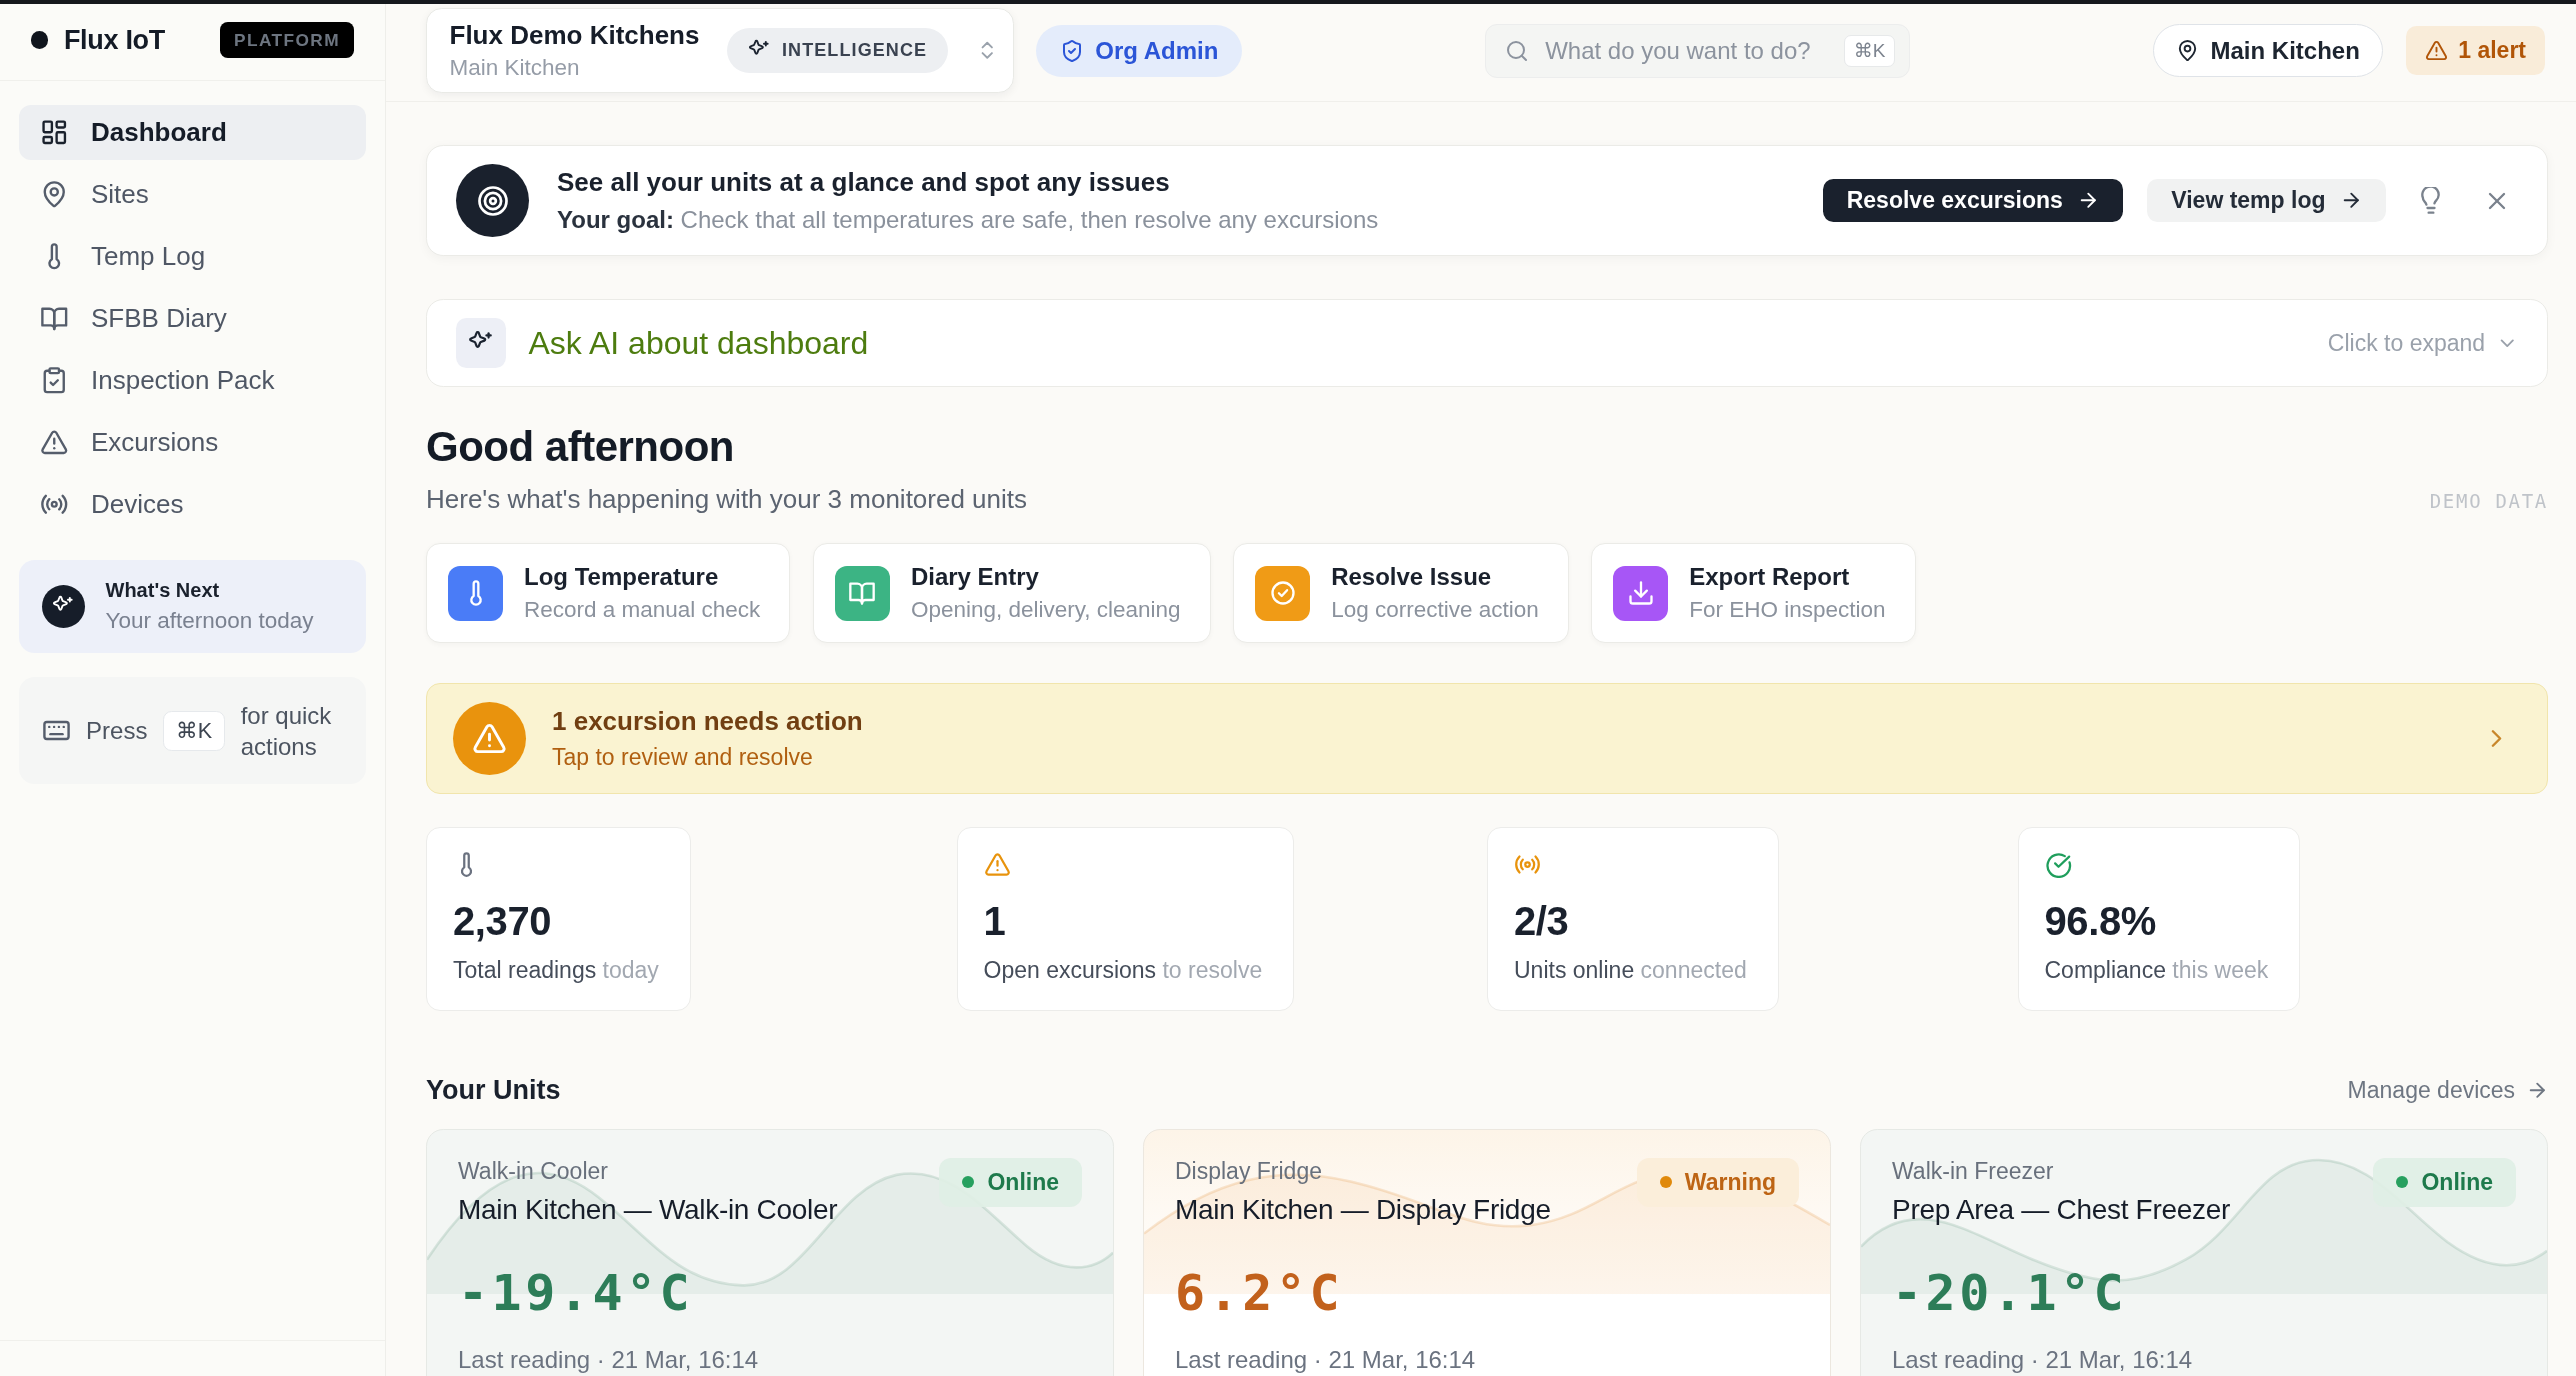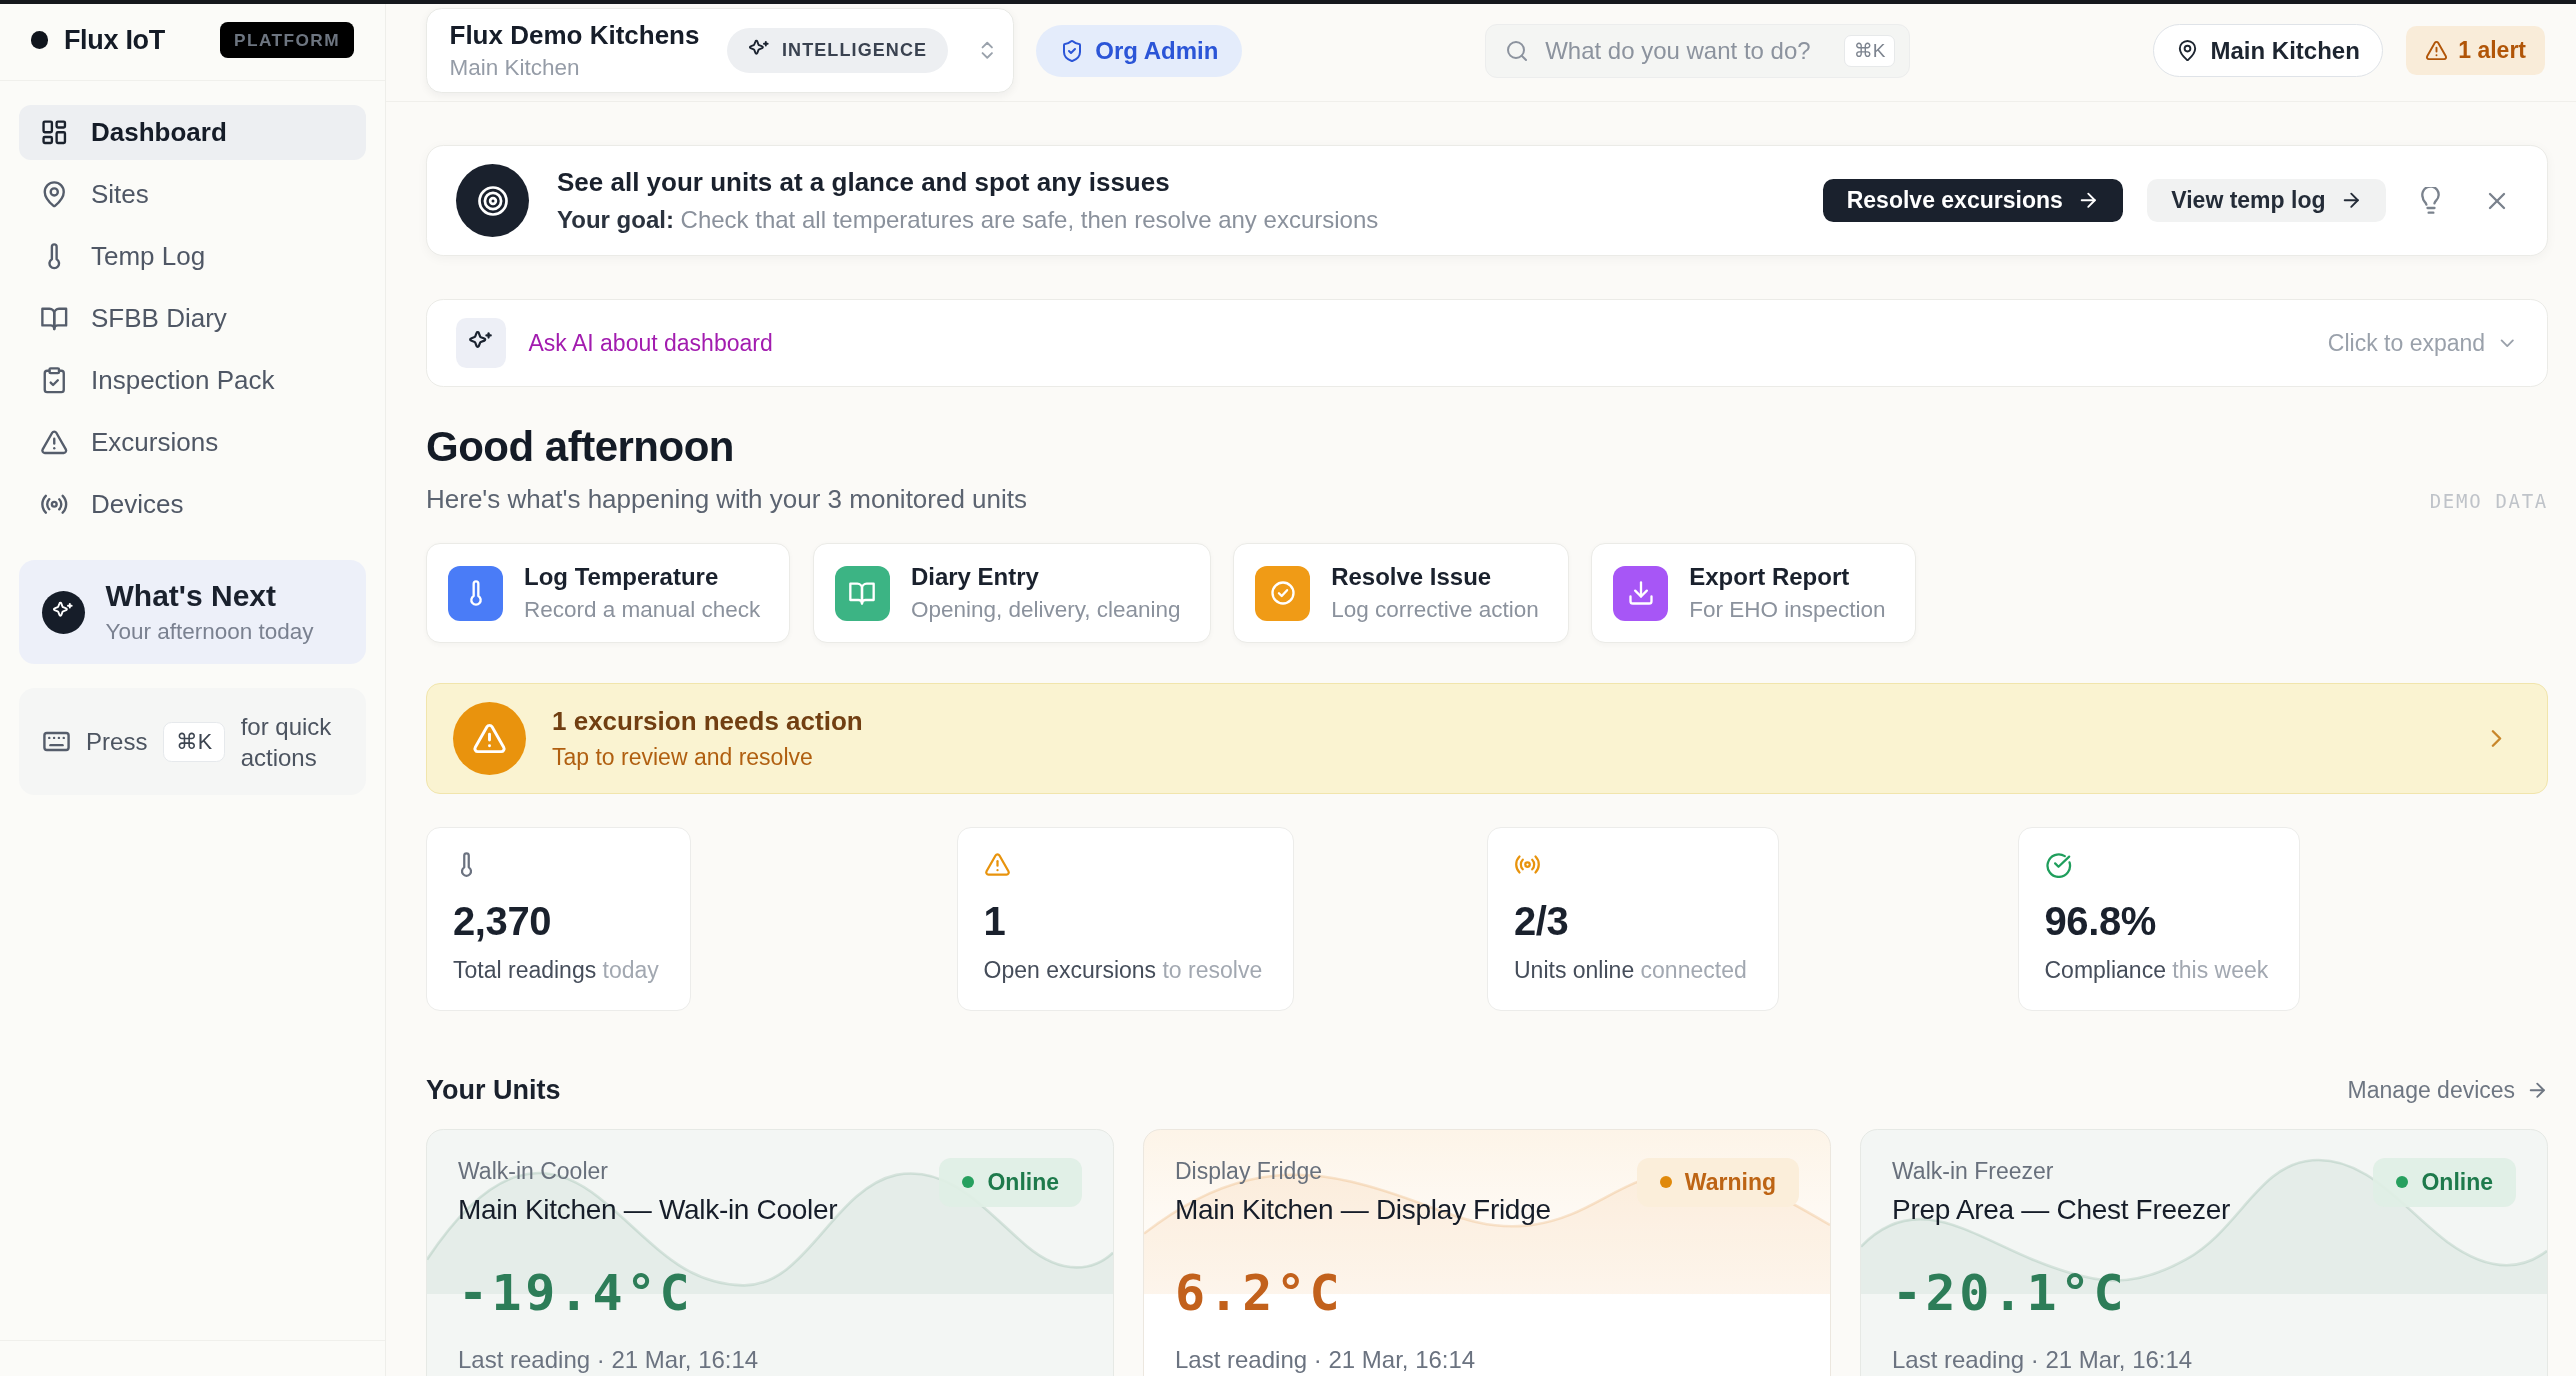--- a/index.html
+++ b/index.html
@@ -23,21 +23,21 @@
 
   .nav { padding:24px 19px 0; display:flex; flex-direction:column; gap:7px; }
   .nav-item { display:flex; align-items:center; gap:22.5px; height:55px; padding:0 21px; border-radius:12px; font-size:26px; color:#4f5765; cursor:pointer; }
   .nav-item svg { width:28.5px; height:28.5px; color:#555d6b; }
   .nav-item.active { background:#edeff2; color:#151c28; font-weight:700; }
   .nav-item.active svg { color:#1a212d; }
 
   .whats-next { margin:28px 19px 0; background:#edf0f9; border-radius:15.6px; padding:19px 22.5px; display:flex; gap:21px; align-items:center; cursor:pointer; }
   .wn-icon { width:43px; height:43px; min-width:43px; border-radius:50%; background:#161d29; color:#fff; display:flex; align-items:center; justify-content:center; }
   .wn-icon svg { width:22.5px; height:22.5px; }
-  .wn-title { font-size:30px; font-weight:700; color:#1a212d; }
+  .wn-title { font-size:20px; font-weight:700; color:#1a212d; }
   .wn-sub { font-size:22.5px; color:#7a8190; margin-top:6px; }
 
   .kbd-card { margin:24px 19px 0; background:#f5f6f5; border-radius:15.6px; padding:22.5px 22.5px; display:flex; gap:15.6px; align-items:center; color:#4c5460; font-size:24px; }
   .kbd-card svg { width:29px; height:29px; min-width:29px; color:#555d6b; }
   .kbd-chip { background:#fff; border:1.7px solid #e6e9ec; border-radius:8.6px; padding:6px 12px; font-size:21.6px; color:#3c4450; white-space:nowrap; }
   .kbd-suffix { line-height:1.3; }
 
   .sb-footer { margin-top:auto; border-top:1.7px solid #f0f0ec; height:36px; }
 
   
@@ -79,21 +79,21 @@
   .btn svg { width:22.5px; height:22.5px; }
   .btn-dark { background:#1a212d; color:#fff; }
   .btn-light { background:#f1f2f2; color:#242c38; }
   .icon-btn { background:none; border:none; color:#7a828d; cursor:pointer; padding:7px; }
   .icon-btn svg { width:28px; height:28px; }
 
   
   .ask-ai { margin-top:43px; background:#fff; border:1.7px solid #ebebe7; border-radius:17.3px; height:88px; display:flex; align-items:center; padding:0 29px; gap:22.5px; cursor:pointer; }
   .ai-sq { width:50px; height:50px; border-radius:10.4px; background:#edeff6; color:#1b2330; display:flex; align-items:center; justify-content:center; }
   .ai-sq svg { width:26px; height:26px; }
-  .ai-label { font-size:23px; color:#a21caf; }
+  .ai-label { font-size:32px; color:#4d7c0f; }
   .ai-right { margin-left:auto; font-size:23px; color:#9aa1ab; display:flex; gap:10.4px; align-items:center; }
   .ai-right svg { width:22.5px; height:22.5px; }
 
   
   .greeting { margin-top:36px; display:flex; align-items:flex-end; }
   .greet-title { font-size:42px; font-weight:700; letter-spacing:-0.5px; color:#141b26; margin:0; }
   .greet-sub { font-size:26px; color:#5c6471; margin-top:13px; }
   .demo-tag { margin-left:auto; font-family:"DejaVu Sans Mono", monospace; font-size:19px; color:#bfc3c9; letter-spacing:1.7px; padding-bottom:3.5px; }
 
   

